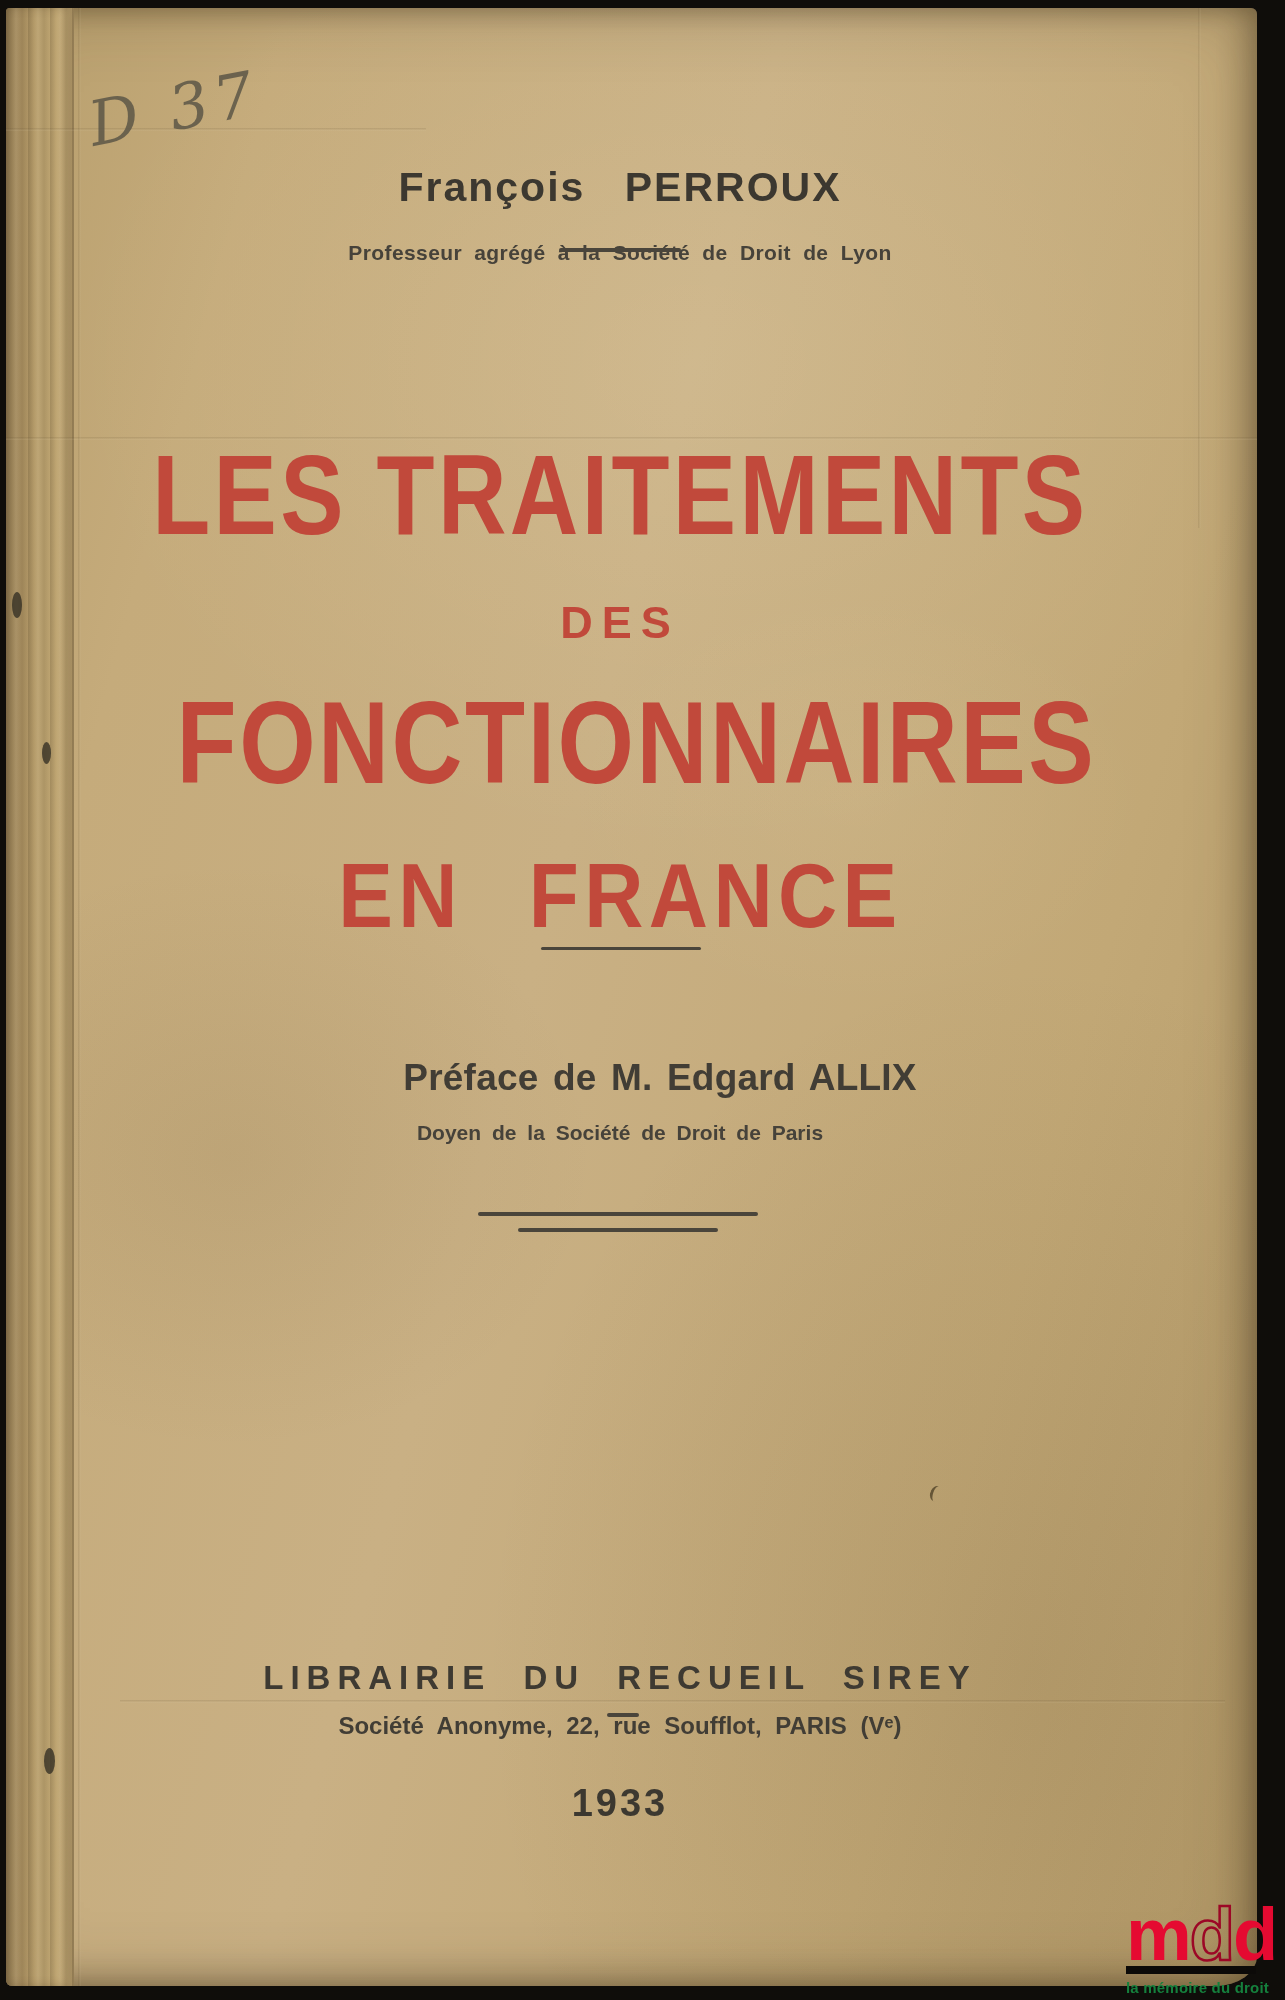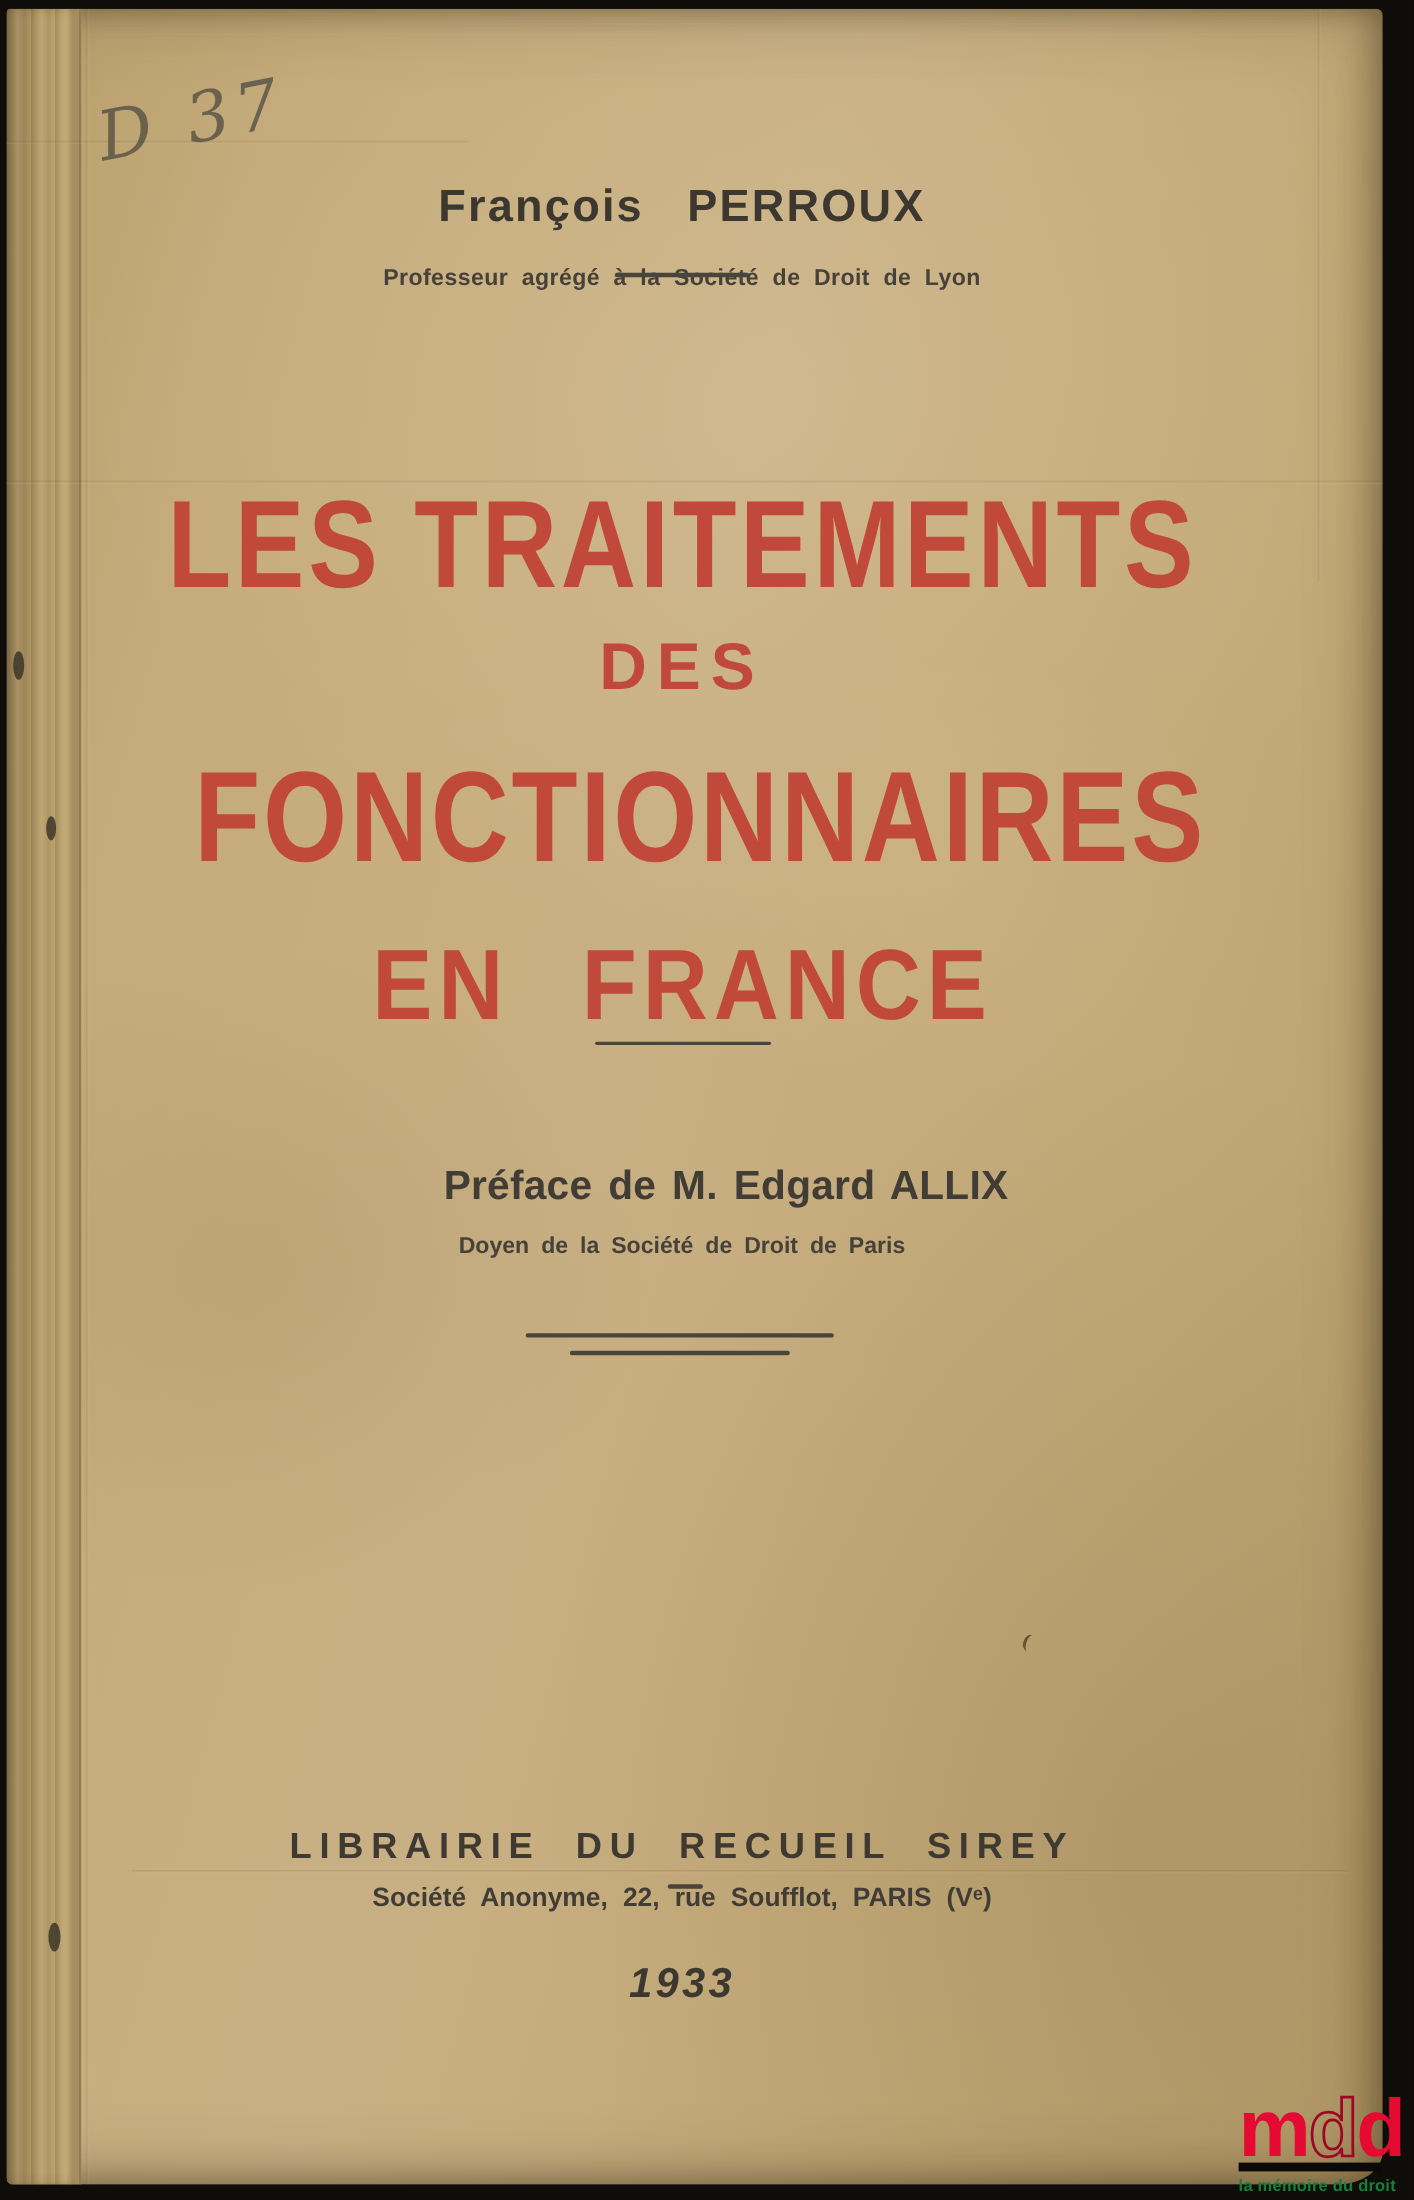--- a/index.html
+++ b/index.html
@@ -51,32 +51,32 @@
     font-size:62px;color:rgba(92,86,70,0.85);
     transform:rotate(-11deg);letter-spacing:6px;
   }
   .author-name{top:120px;font-size:41px;font-weight:700;letter-spacing:2px;word-spacing:26px;color:#3c3830;}
   .author-affil{top:197px;font-size:21px;font-weight:700;letter-spacing:.4px;word-spacing:6px;color:#46423a;}
   .rule{position:absolute;background:#4a453b;border-radius:2px;}
   .rule-1{left:559px;top:248px;width:122px;height:4px;}
   .title-red{color:#c1493b;font-weight:700;line-height:1;}
   .squeeze{display:inline-block;transform:scaleX(0.84);transform-origin:center;}
   .title-1{top:395px;font-size:113px;letter-spacing:4px;}
-  .title-des{top:532px;font-size:60px;letter-spacing:9px;}
+  .title-des{top:556px;font-size:45px;letter-spacing:9px;}
   .title-2{top:640px;font-size:117px;letter-spacing:3px;padding-left:16px;}
   .title-3{top:806px;font-size:91px;letter-spacing:6px;word-spacing:42px;}
   .rule-2{left:541px;top:947px;width:160px;height:3px;}
   .preface-1{top:1013px;font-size:37px;font-weight:700;letter-spacing:.2px;word-spacing:4px;color:#413d35;padding-left:40px;}
   .preface-2{top:1077px;font-size:21px;font-weight:700;word-spacing:5px;color:#46423a;}
   .rule-3a{left:478px;top:1212px;width:280px;height:4px;}
   .rule-3b{left:518px;top:1228px;width:200px;height:4px;}
   .publisher{top:1615px;font-size:33px;font-weight:700;letter-spacing:7px;word-spacing:16px;color:#3e3a32;}
   .address{top:1668px;font-size:24px;font-weight:700;word-spacing:7px;color:#413d35;}
   .rule-4{left:607px;top:1713px;width:32px;height:4px;}
-  .year{top:1738px;font-size:38px;font-weight:700;letter-spacing:3px;color:#3c3830;font-style:italic;}
+  .year{top:1738px;font-size:38px;font-weight:700;letter-spacing:3px;color:#3c3830;}
   .paper-mark{
     position:absolute;left:930px;top:1486px;width:10px;height:16px;
     border-left:3px solid rgba(80,66,40,0.8);border-radius:60% 0 0 60%;
     transform:rotate(18deg);
   }
   
   .mdd{position:absolute;left:1126px;top:1900px;width:158px;}
   .mdd-letters{font-size:74px;font-weight:700;line-height:.95;letter-spacing:-2px;white-space:nowrap;}
   .mdd-solid{color:#e50a31;}
   .mdd-outline{color:transparent;-webkit-text-stroke:2.5px #9c0726;}

